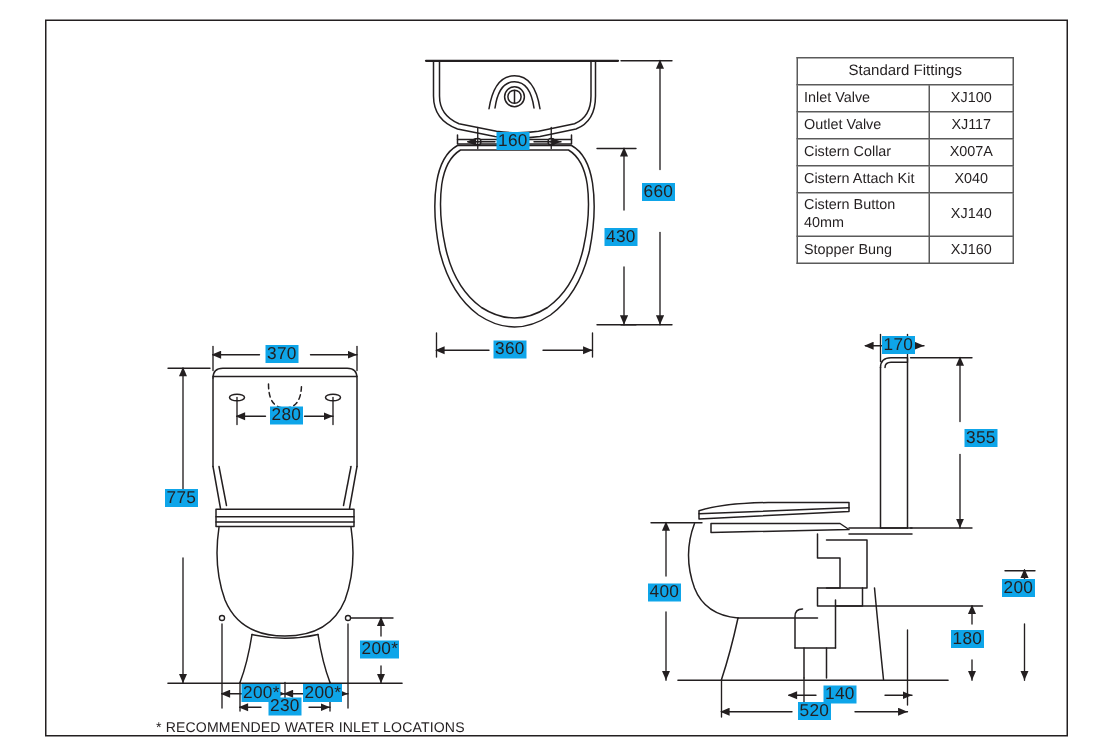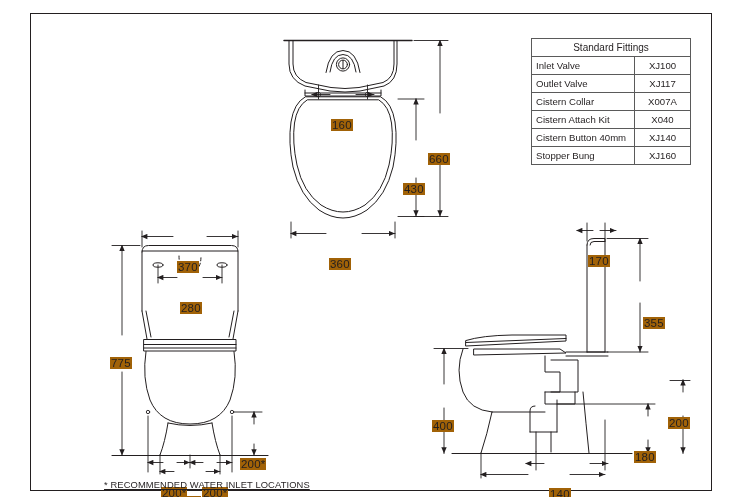--- a/index.html
+++ b/index.html
@@ -2,22 +2,22 @@
 <html><head>
 <meta charset="utf-8">
 <style>
   html,body{margin:0;padding:0;background:#ffffff;}
   body{width:746px;height:497px;position:relative;overflow:hidden;
        font-family:"Liberation Sans",sans-serif;color:#231f20;}
   #frame{position:absolute;left:30px;top:13px;width:682px;height:478px;
          border:1.4px solid #231f20;box-sizing:border-box;}
   #sheet{position:absolute;left:0;top:0;width:746px;height:497px;}
   .dimtext{position:absolute;font-size:11.5px;color:#231f20;white-space:nowrap;
-           letter-spacing:.2px;background:#a16207;padding:0 1px;margin-top:31px;}
-  .tbl{position:absolute;left:531px;top:38px;width:160px;
+           letter-spacing:.2px;background:#0ea5e9;padding:0 1px;}
+  .tbl{position:absolute;left:531px;top:38px;width:145px;
        border-collapse:collapse;font-size:9.6px;color:#231f20;}
   .tbl td{border:1px solid #5a5a5a;padding:2px 4px;height:13px;line-height:12px;}
   .tbl td.hdr{text-align:center;font-size:10px;}
   .tbl td.val{text-align:center;width:47px;}
   .note{position:absolute;font-size:9.4px;letter-spacing:.1px;white-space:nowrap;}
 </style>
 </head>
 <body>
 
 <div id="frame"></div>
@@ -233,21 +233,21 @@
 <div class="dimtext" style="left:179px;top:465px;">230</div>
 
 <div class="dimtext" style="left:588px;top:224px;">170</div>
 <div class="dimtext" style="left:643px;top:286px;">355</div>
 <div class="dimtext" style="left:432px;top:389px;">400</div>
 <div class="dimtext" style="left:668px;top:386px;">200</div>
 <div class="dimtext" style="left:634px;top:420px;">180</div>
 <div class="dimtext" style="left:549px;top:457px;">140</div>
 <div class="dimtext" style="left:532px;top:468px;">520</div>
 
-<div class="note" style="left:104px;top:479px;text-decoration:underline;">* RECOMMENDED WATER INLET LOCATIONS</div>
+<div class="note" style="left:104px;top:479px;">* RECOMMENDED WATER INLET LOCATIONS</div>
 
 <table class="tbl">
   <tbody>
     <tr>
       <td class="hdr" colspan="2">Standard Fittings</td>
     </tr>
     <tr>
       <td>Inlet Valve</td>
       <td class="val">XJ100</td>
     </tr>

